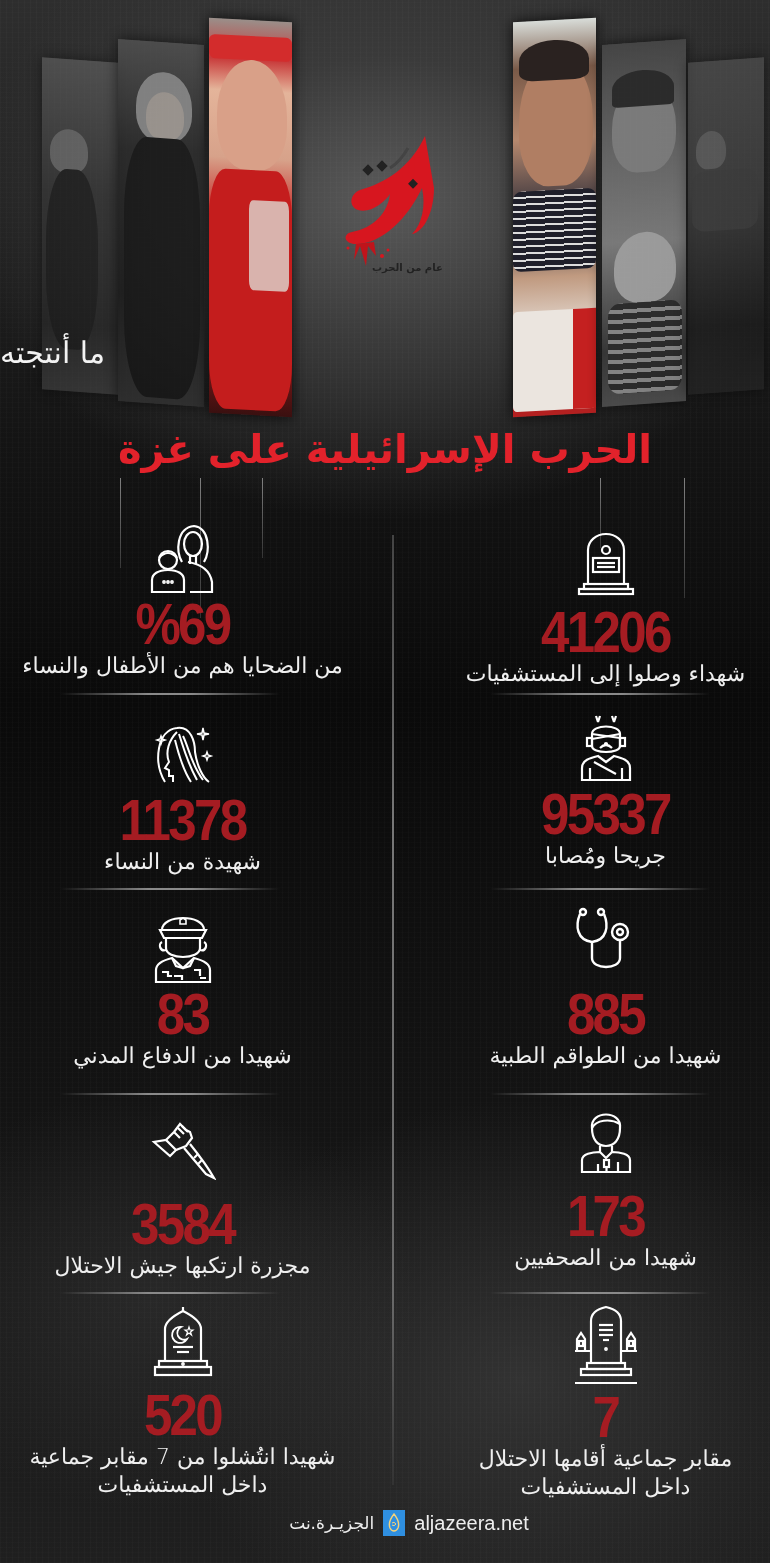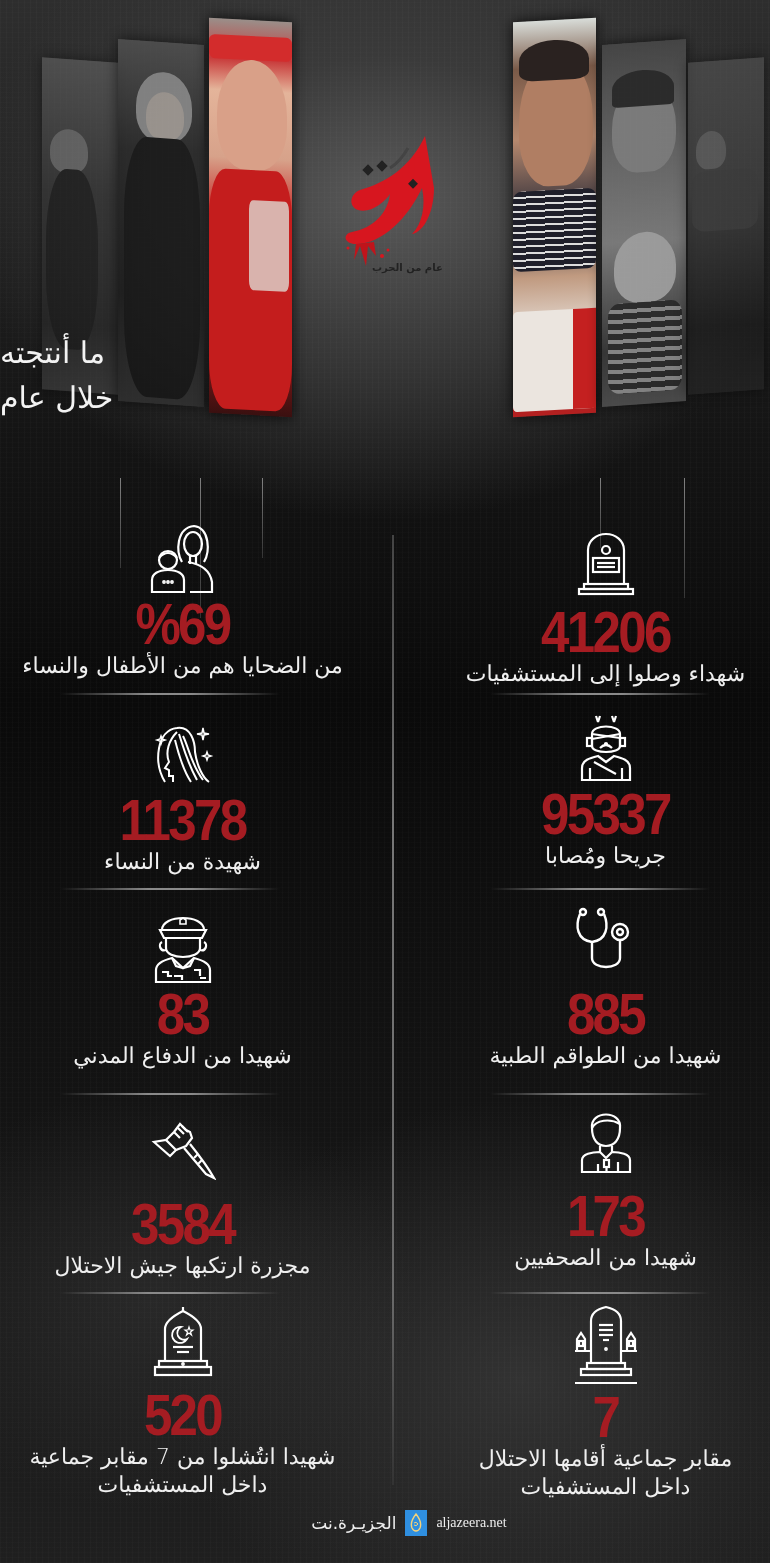--- a/index.html
+++ b/index.html
@@ -53,21 +53,21 @@
 
   
   .stat { position: absolute; width: 385px; text-align:center; }
   .stat .icon { display:block; margin: 0 auto; }
   .stat .num { display:block; font-family: "Liberation Sans", sans-serif; font-weight: bold; color: #a51c22;
     font-size: 58px; line-height: 56px; letter-spacing: -3px; transform: scaleX(0.88); }
   .stat .lbl { display:block; font-size: 22px; color:#efefef; direction: rtl; line-height: 28px; font-weight: 300; }
 
   .footer { position:absolute; top: 1510px; left: 0; width: 100%; display:flex; justify-content:center; align-items:center; gap: 9px; margin-left: 24px; }
   .footer .ar { font-size: 17px; color:#eee; direction: rtl; }
-  .footer .en { font-size: 14px; color:#eee; font-family: Liberation Serif, serif; }
+  .footer .en { font-size: 20px; color:#eee; font-family: Liberation Sans, sans-serif; }
   .footer .aj { width: 22px; height: 26px; background:#2f8fe0; display:flex; align-items:center; justify-content:center; }
 </style>
 </head>
 <body>
 
 <div class="page">
   <div class="noise"></div>
 
   <div class="panel p-l3">
     <div class="fig" style="left:8px;top:70px;width:38px;height:44px;background:#8a8a8a;"></div>
@@ -109,21 +109,21 @@
     <rect x="48" y="34" width="8" height="8" transform="rotate(45 52 38)" fill="#222"></rect>
     <rect x="80" y="52" width="7" height="7" transform="rotate(45 83 55)" fill="#222"></rect>
     <path d="M60 40 Q 70 34 78 20" stroke="#444" stroke-width="3" fill="none"></path>
     <circle cx="52" cy="128" r="2" fill="#d7161f"></circle>
     <circle cx="58" cy="122" r="1.5" fill="#d7161f"></circle>
     <circle cx="18" cy="120" r="1.5" fill="#d7161f"></circle>
   </svg>
   <div class="logo-sub">عام من الحرب</div>
 
   <div class="title1">ما أنتجته</div>
-  <div class="title2">خلال عام</div>
+  <div class="title3">الحرب الإسرائيلية على غزة</div>
 
   <div class="string" style="left:120px;top:478px;height:90px;"></div>
   <div class="string" style="left:200px;top:478px;height:140px;"></div>
   <div class="string" style="left:262px;top:478px;height:80px;"></div>
   <div class="string" style="left:600px;top:478px;height:70px;"></div>
   <div class="string" style="left:684px;top:478px;height:120px;"></div>
 
   <div class="vdivider"></div>
 
   <div class="hdivider" style="left:60px;top:693px;"></div>

